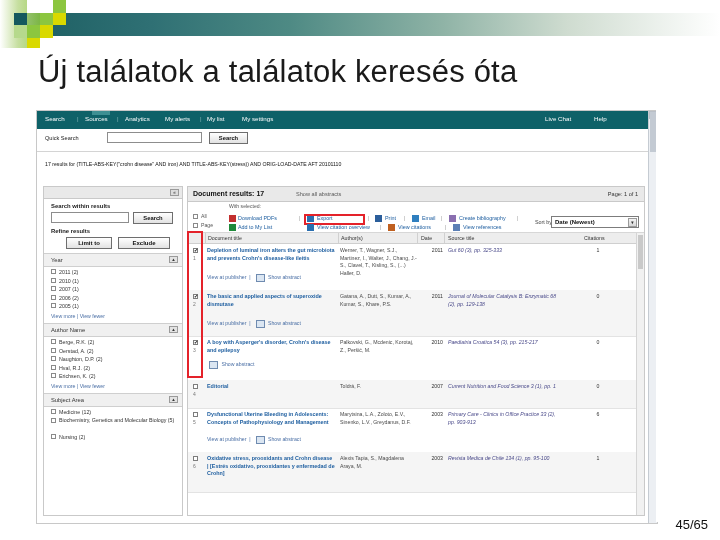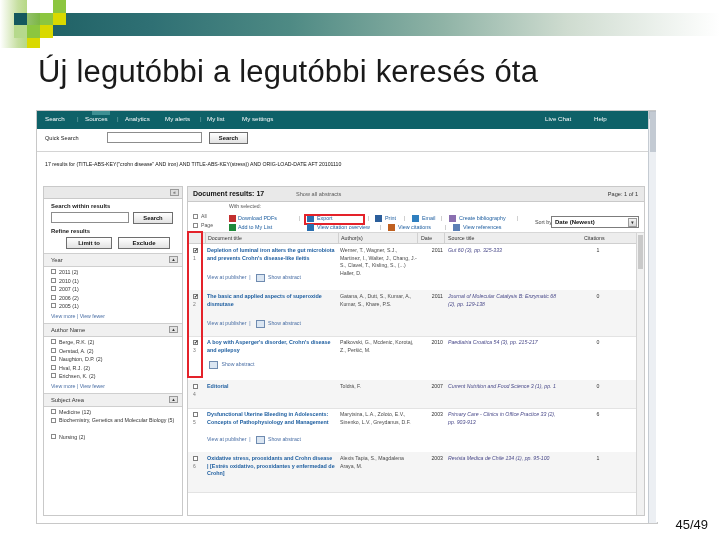--- a/index.html
+++ b/index.html
@@ -204,21 +204,21 @@
   <div class="sq" id="sq1"></div>
   <div class="sq" id="sq2"></div>
   <div class="sq" id="sq3"></div>
   <div class="sq" id="sq4"></div>
   <div class="sq" id="sq5"></div>
   <div class="sq" id="sq6"></div>
   <div class="sq" id="sq7"></div>
   <div class="sq" id="sq8"></div>
 </div>
 
-<div id="title">Új legutóbbi a legutóbbi keresés óta</div>
+<div id="title">Új találatok a találatok keresés óta</div>
 
 <div id="shot">
  <div id="shotInner">
 
   <div id="navbar">
     <div id="navTabHi"></div>
     <div class="navitem" style="left:8px">Search</div>
     <div class="navsep" style="left:40px">|</div>
     <div class="navitem" style="left:48px">Sources</div>
     <div class="navsep" style="left:80px">|</div>
@@ -452,13 +452,13 @@
 
   <div id="pageScroll">
     <div id="pageScrollArrowUp">▴</div>
     <div id="pageScrollThumb"></div>
   </div>
 
  </div>
 </div>
 
 <div id="whiteMask"></div>
-<div id="pageNum">45/49</div>
+<div id="pageNum">45/65</div>
 
 </body></html>

